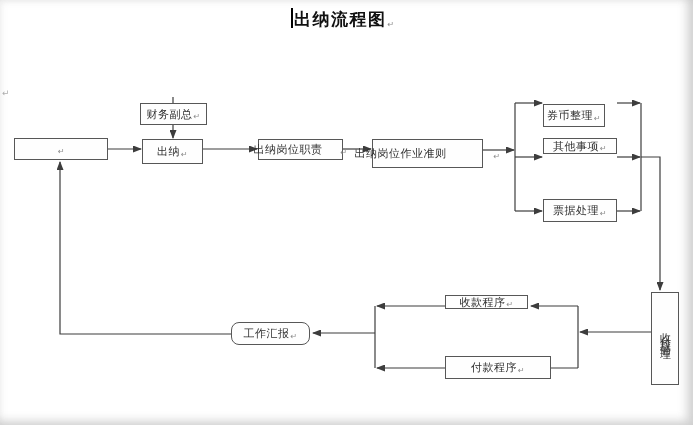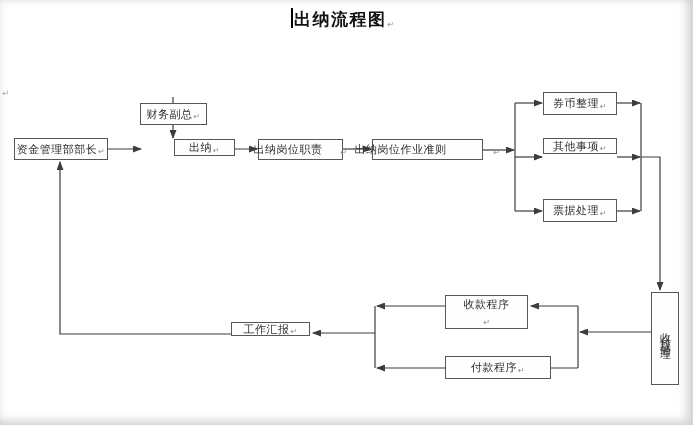--- a/index.html
+++ b/index.html
@@ -101,57 +101,56 @@
         <polyline points="375,333 313,333" fill="none" stroke="#3d3d3d" stroke-width="1.2" marker-end="url(#arrowhead)"></polyline>
         <polyline points="231,334 60,334 60,162" fill="none" stroke="#3d3d3d" stroke-width="1.2" marker-end="url(#arrowhead)"></polyline>
       </g>
   </svg>
 
   <div class="node" style="left: 140px; top: 75px; width: 67px; height: 22px; margin-top: 28px;">
     <span class="lbl">财务副总</span>
     <span class="pmark">↵</span>
   </div>
   <div class="node" style="left: 14px; top: 138px; width: 94px; height: 22px;">
-    <span class="lbl">资金管理部部长</span>
     <span class="pmark">↵</span>
   </div>
-  <div class="node" style="left: 142px; top: 139px; width: 61px; height: 17px; margin-left: 32px;">
+  <div class="node" style="left: 142px; top: 139px; width: 61px; height: 25px;">
     <span class="lbl">出纳</span>
     <span class="pmark">↵</span>
   </div>
   <div class="node" style="left: 258px; top: 139px; width: 85px; height: 21px; gap: 17px;">
     <span class="lbl">出纳岗位职责</span>
     <span class="pmark">↵</span>
   </div>
-  <div class="node" style="left: 372px; top: 139px; width: 111px; height: 21px; gap: 46px;">
+  <div class="node" style="left: 372px; top: 139px; width: 111px; height: 29px; gap: 46px;">
     <span class="lbl">出纳岗位作业准则</span>
     <span class="pmark">↵</span>
   </div>
-  <div class="node" style="left: 543px; top: 92px; width: 74px; height: 23px;">
+  <div class="node" style="left: 543px; top: 104px; width: 62px; height: 23px;">
     <span class="lbl">券币整理</span>
     <span class="pmark">↵</span>
   </div>
   <div class="node" style="left: 543px; top: 138px; width: 74px; height: 16px;">
     <span class="lbl">其他事项</span>
     <span class="pmark">↵</span>
   </div>
   <div class="node" style="left: 543px; top: 199px; width: 74px; height: 23px; justify-content: center;">
     <span class="lbl">票据处理</span>
     <span class="pmark">↵</span>
   </div>
   <div class="node vertical" style="left: 651px; top: 292px; width: 28px; height: 93px;">
     <span class="lbl">收付款管理</span>
     <span class="pmark">↵</span>
   </div>
-  <div class="node" style="left: 445px; top: 295px; width: 83px; height: 34px; flex-direction: column;">
+  <div class="node" style="left: 445px; top: 295px; width: 83px; height: 14px;">
     <span class="lbl">收款程序</span>
     <span class="pmark">↵</span>
   </div>
   <div class="node" style="left: 445px; top: 356px; width: 106px; height: 23px;">
     <span class="lbl">付款程序</span>
     <span class="pmark">↵</span>
   </div>
-  <div class="node" style="left: 231px; top: 322px; width: 79px; height: 14px;">
+  <div class="node" style="left: 231px; top: 322px; width: 79px; height: 23px; border-radius: 8px;">
     <span class="lbl">工作汇报</span>
     <span class="pmark">↵</span>
   </div>
 
 </div>
 
 </body></html>

